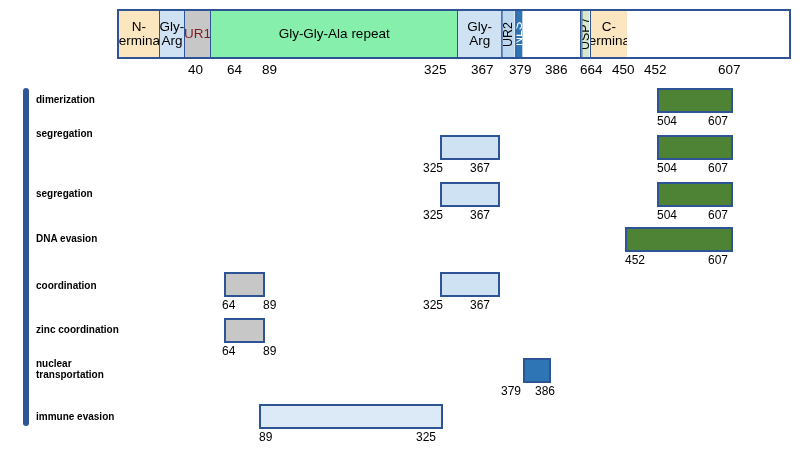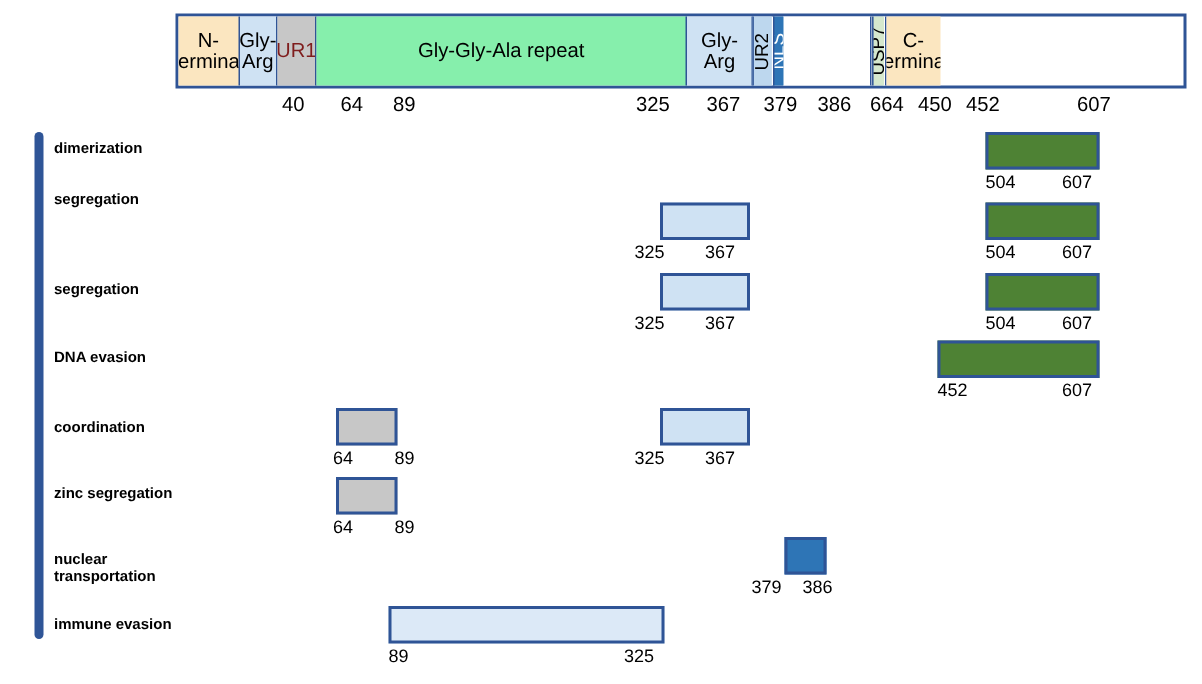--- a/index.html
+++ b/index.html
@@ -164,25 +164,25 @@
     <div class="func-bar" style="left: 625px; top: 227px; width: 108px; background: rgb(78, 130, 52);"></div>
     <div class="func-tick" style="left: 625px; top: 253px;">452</div>
     <div class="func-tick" style="left: 708px; top: 253px;">607</div>
     <div class="func-label" style="top: 280px;">coordination</div>
     <div class="func-bar" style="left: 224px; top: 272px; width: 41px; background: rgb(199, 199, 199);"></div>
     <div class="func-tick" style="left: 222px; top: 298px;">64</div>
     <div class="func-tick" style="left: 263px; top: 298px;">89</div>
     <div class="func-bar" style="left: 440px; top: 272px; width: 60px; background: rgb(207, 226, 243);"></div>
     <div class="func-tick" style="left: 423px; top: 298px;">325</div>
     <div class="func-tick" style="left: 470px; top: 298px;">367</div>
-    <div class="func-label" style="top: 324px;">zinc segregation</div>
+    <div class="func-label" style="top: 324px;">zinc coordination</div>
     <div class="func-bar" style="left: 224px; top: 318px; width: 41px; background: rgb(199, 199, 199);"></div>
     <div class="func-tick" style="left: 222px; top: 344px;">64</div>
     <div class="func-tick" style="left: 263px; top: 344px;">89</div>
-    <div class="func-label" style="top: 368px;">nuclear
+    <div class="func-label" style="top: 358px;">nuclear
 transportation</div>
     <div class="func-bar" style="left: 523px; top: 358px; width: 28px; background: rgb(46, 117, 182);"></div>
     <div class="func-tick" style="left: 501px; top: 384px;">379</div>
     <div class="func-tick" style="left: 535px; top: 384px;">386</div>
     <div class="func-label" style="top: 411px;">immune evasion</div>
     <div class="func-bar" style="left: 259px; top: 404px; width: 184px; background: rgb(220, 233, 247);"></div>
     <div class="func-tick" style="left: 259px; top: 430px;">89</div>
     <div class="func-tick" style="left: 416px; top: 430px;">325</div>
   </div>
 

